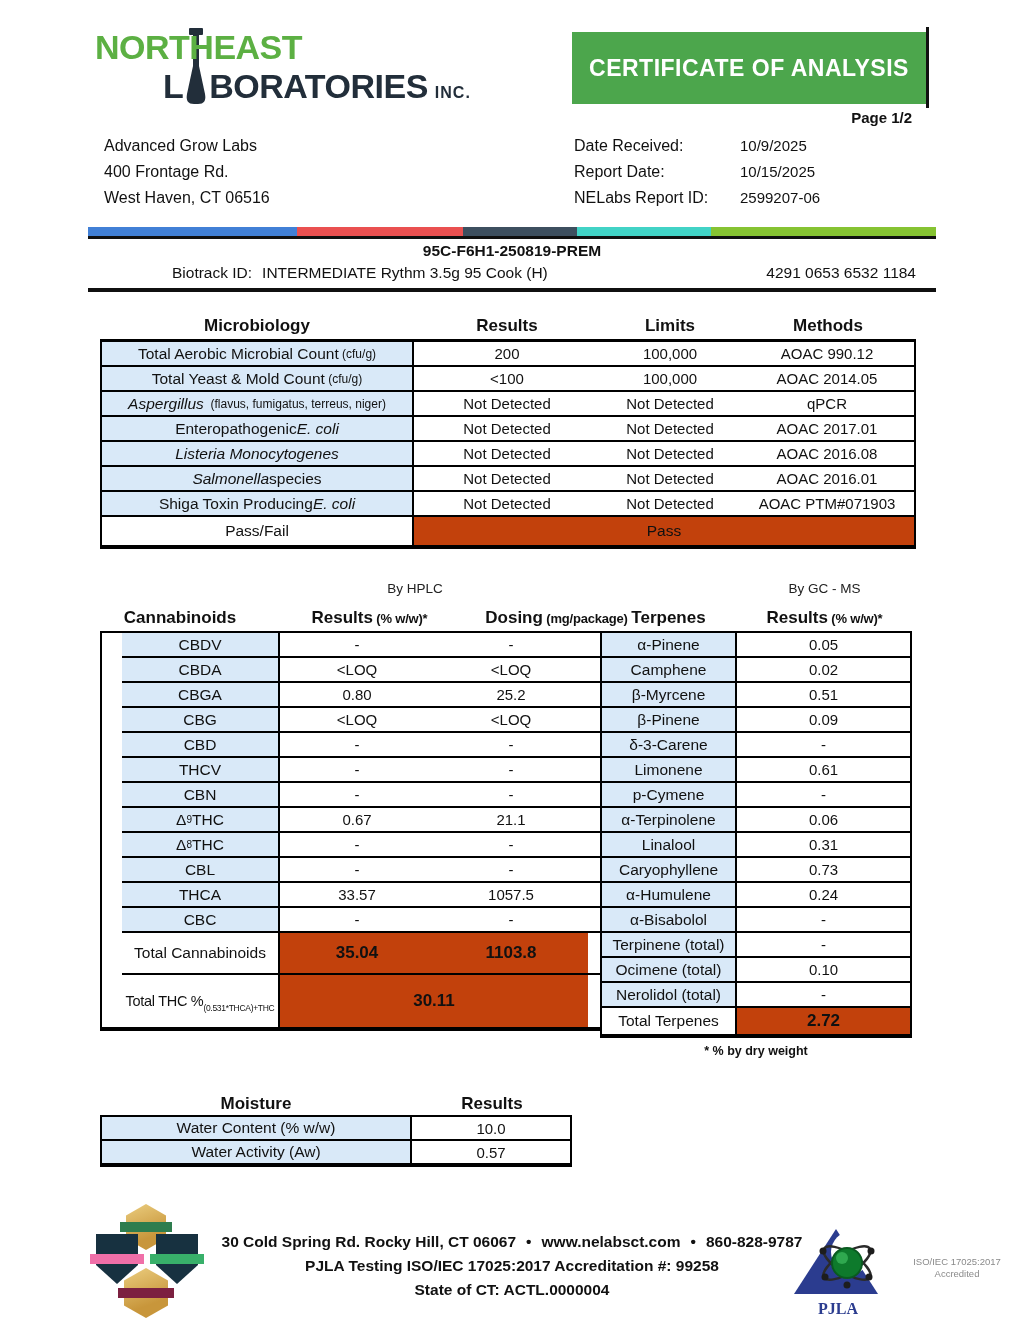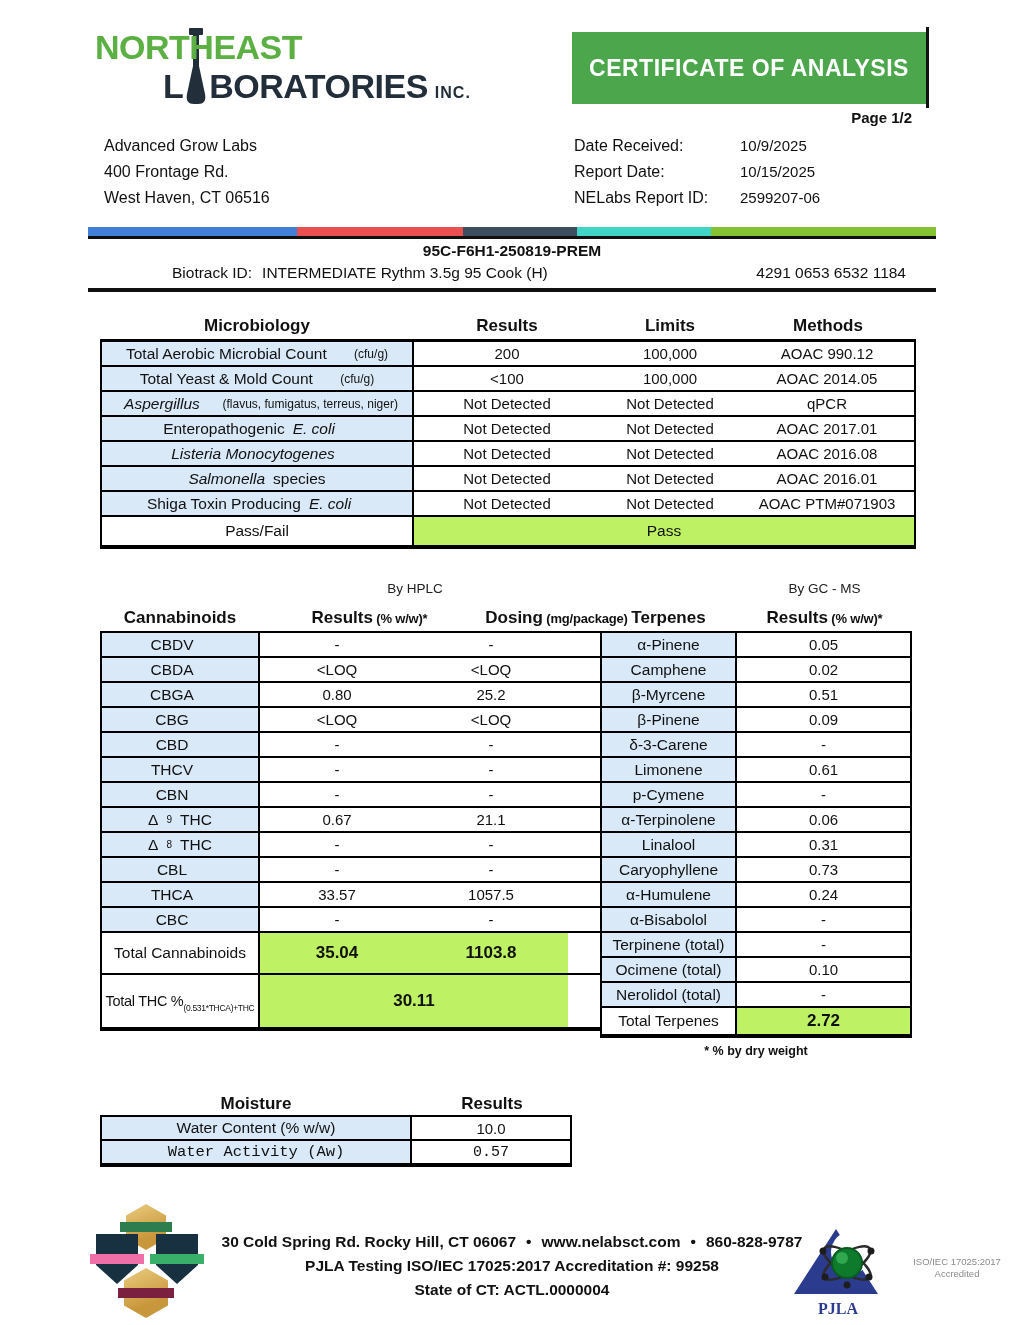--- a/index.html
+++ b/index.html
@@ -33,49 +33,49 @@
   
   .colorbar{position:absolute;left:88px;top:227px;width:848px;height:9px;display:flex;
             border-bottom:3px solid #101010;}
   .seg{height:100%;}
   .sample-title{position:absolute;left:88px;top:242px;width:848px;text-align:center;
                 font-weight:bold;font-size:15.5px;}
   .biotrack{position:absolute;left:88px;top:264px;width:848px;height:22px;
             border-bottom:4px solid #101010;padding-bottom:2px;display:flex;font-size:15.5px;}
   .bt-sp{width:84px;}
   .bt-val{margin-left:10px;flex:1;}
-  .bt-num{margin-right:30px;}
+  .bt-num{margin-right:20px;}
 
   
   .thead{position:absolute;display:grid;font-weight:bold;font-size:17px;align-items:end;
          text-align:center;}
   .thead .hnote{font-size:13px;font-weight:bold;letter-spacing:-0.2px;}
   .c{display:flex;align-items:center;justify-content:center;font-size:15px;min-height:23px;
      white-space:nowrap;}
-  .c1{background:#D9E9F8;border-right:2px solid #000;font-size:15.5px;gap:8px;}
+  .c1{background:#D9E9F8;border-right:2px solid #000;font-size:15.5px;}
   .it{font-style:italic;}
   .note{font-size:12px;white-space:pre;}
-  .green{background:#bef264;text-align:center;}
+  .green{background:#c2410c;text-align:center;}
   .bigb{font-weight:bold;font-size:17px;}
   .methodnote{position:absolute;text-align:center;font-size:13.5px;color:#222;}
 
   
   .micro-head{left:100px;top:310px;width:816px;grid-template-columns:314px 186px 140px 176px;height:26px;}
   .micro-body{position:absolute;left:100px;top:339px;width:816px;box-sizing:border-box;
               border:2px solid #000;border-top-width:3px;border-bottom-width:4px;}
   .m-row{display:grid;grid-template-columns:312px 186px 140px 174px;border-bottom:2px solid #000;}
   #micro-rows .m-row:last-child{border-bottom:2px solid #000;}
   .m-row.passrow{grid-template-columns:312px 1fr;border-bottom:none;}
   .m-row.passrow .c{min-height:28px;}
   .c1w{background:#fff;border-right:2px solid #000;font-size:15.5px;}
 
   
   .cb-head{left:100px;top:600px;width:470px;grid-template-columns:160px 155px 155px;height:28px;gap:32px;}
   .cb-body{position:absolute;left:100px;top:631px;width:568px;box-sizing:border-box;
-           border:2px solid #000;border-bottom-width:4px;}
+           border:2px solid #000;border-bottom-width:4px;padding-left:20px;}
   .cb-row{display:grid;grid-template-columns:158px 154px 154px;border-bottom:2px solid #000;}
   .cb-row:last-child{border-bottom:none;}
   #cb-rows .cb-row:last-child{border-bottom:2px solid #000;}
   .cb-row.trow .c{min-height:40px;}
   .cb-row.thcrow{border-bottom:none;}
   .cb-row.thcrow .c{min-height:52px;}
   .span2{grid-column:2/4;}
   .thclabel{font-size:14.5px;letter-spacing:-0.3px;}
   .sub{font-size:8.5px;vertical-align:sub;align-self:flex-end;margin-bottom:14px;}
   sup.d{font-size:10px;vertical-align:super;line-height:0;}
@@ -89,21 +89,21 @@
   #tp-rows .tp-row:last-child{border-bottom:2px solid #000;}
   .tp-row.trow .c{min-height:26px;}
   .footnote{position:absolute;left:600px;top:1044px;width:312px;text-align:center;
             font-size:12.5px;font-weight:bold;}
 
   
   .mo-head{left:100px;top:1088px;width:472px;grid-template-columns:312px 160px;height:26px;}
   .mo-body{position:absolute;left:100px;top:1115px;width:472px;box-sizing:border-box;
            border:2px solid #000;border-bottom-width:4px;}
   .mo-row{display:grid;grid-template-columns:310px 158px;border-bottom:2px solid #000;}
-  .mo-row:last-child{border-bottom:none;font-family:Liberation Mono, monospace;}
+  .mo-row:last-child{border-bottom:none;}
   .mo-row .c{min-height:22px;}
 
   
   .footer{position:absolute;left:212px;top:1230px;width:600px;text-align:center;
           font-size:15.5px;font-weight:bold;line-height:24px;}
   .fdot{margin:0 10px;}
   .badges{position:absolute;left:96px;top:1204px;width:104px;height:116px;}
   .bdg{position:absolute;}
   .hex{width:40px;height:46px;background:linear-gradient(160deg,#EBCD7F,#C8963B 70%);
        clip-path:polygon(50% 0,100% 25%,100% 75%,50% 100%,0 75%,0 25%);}

